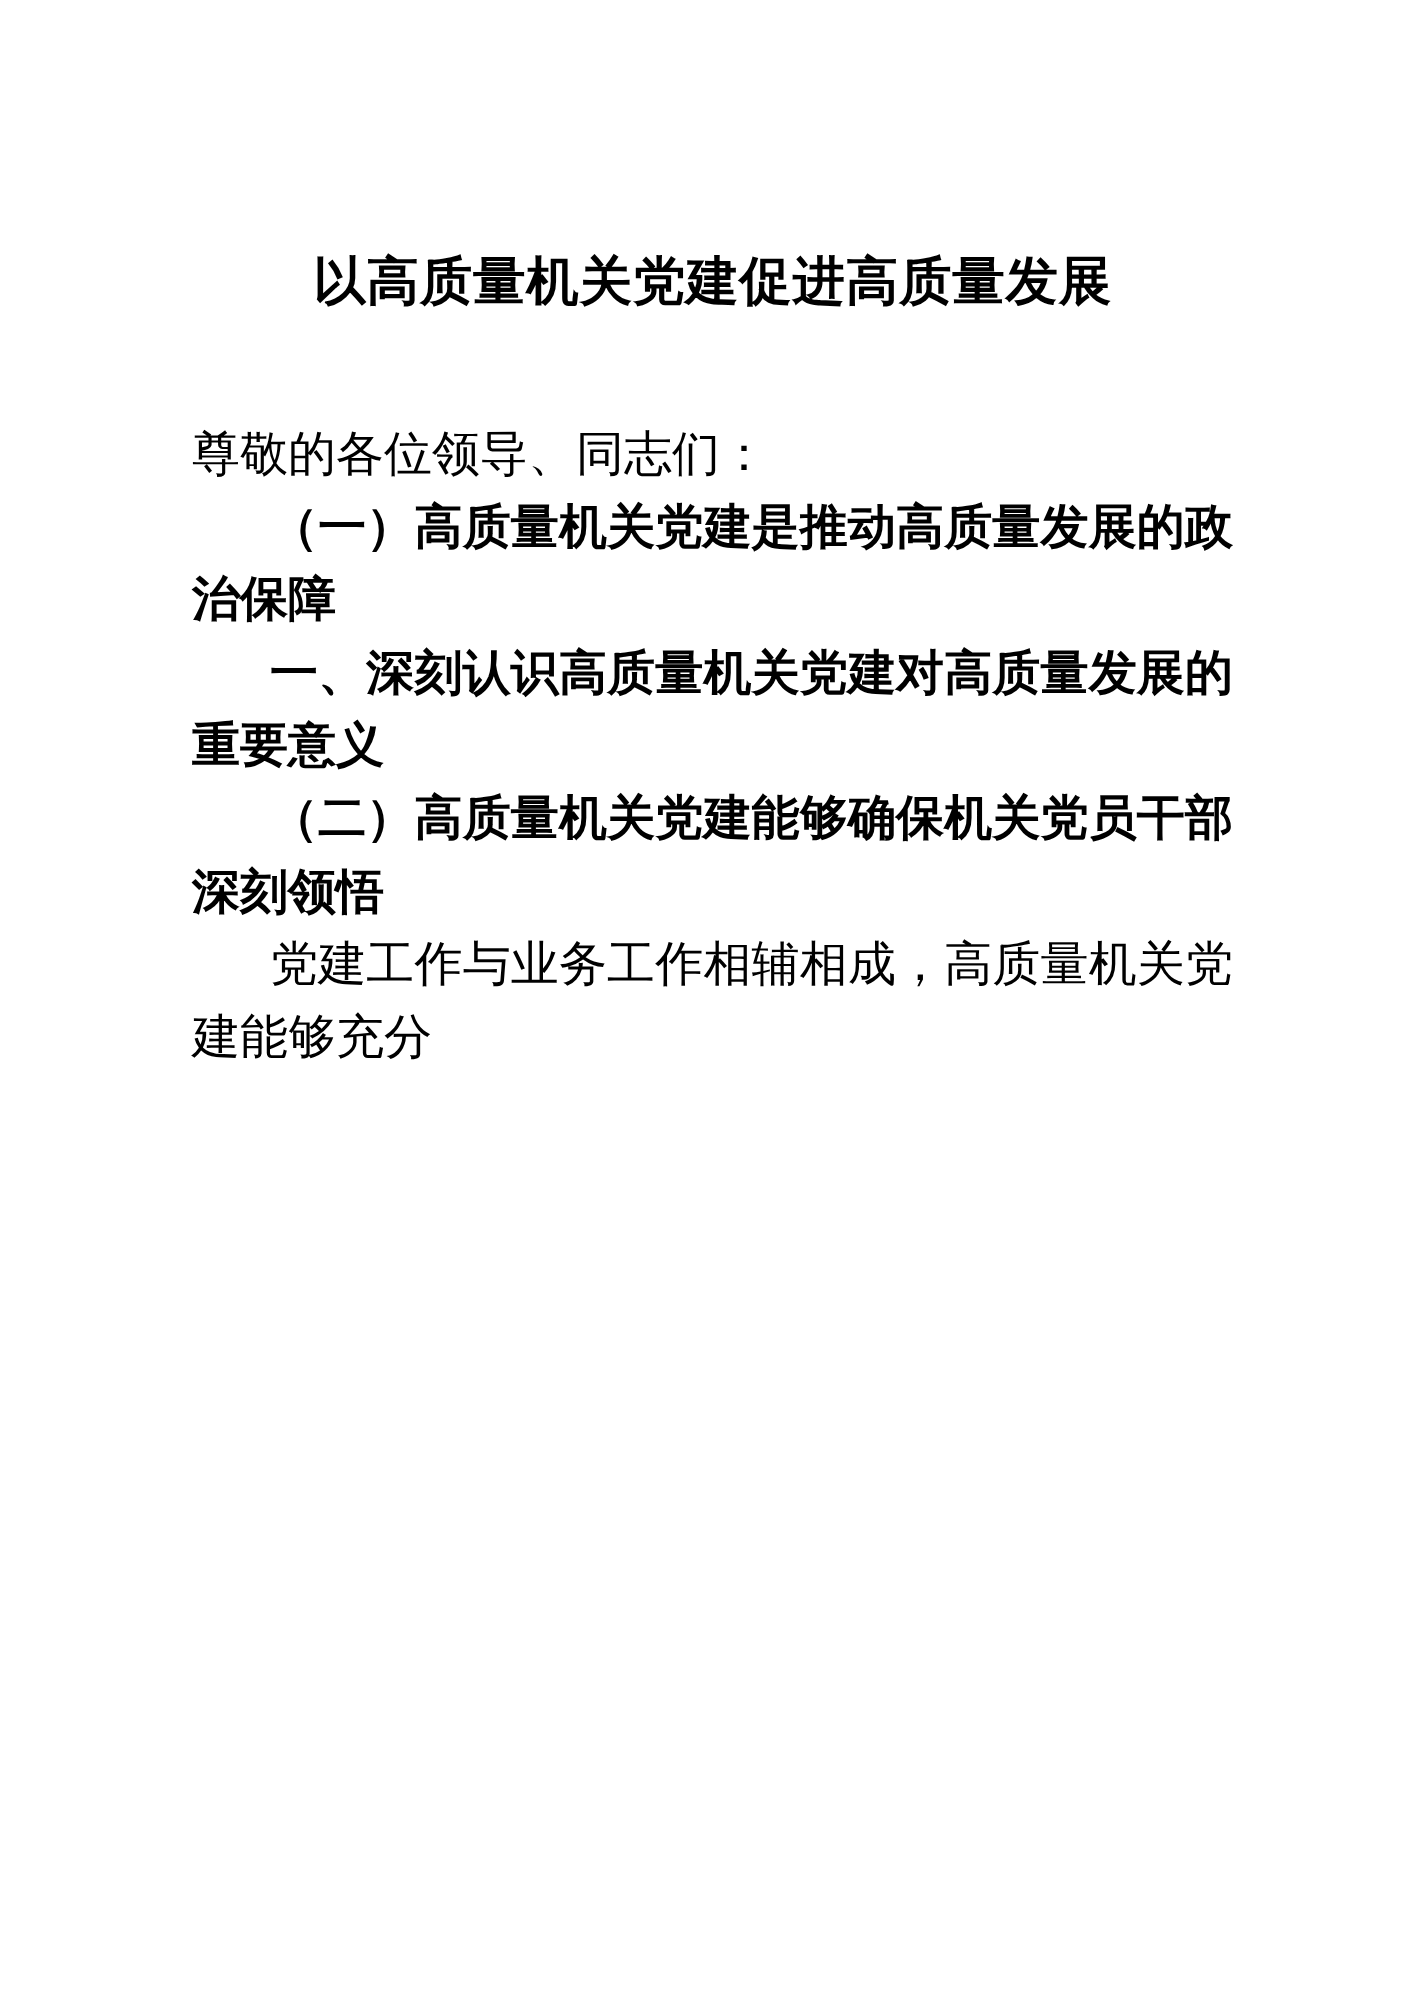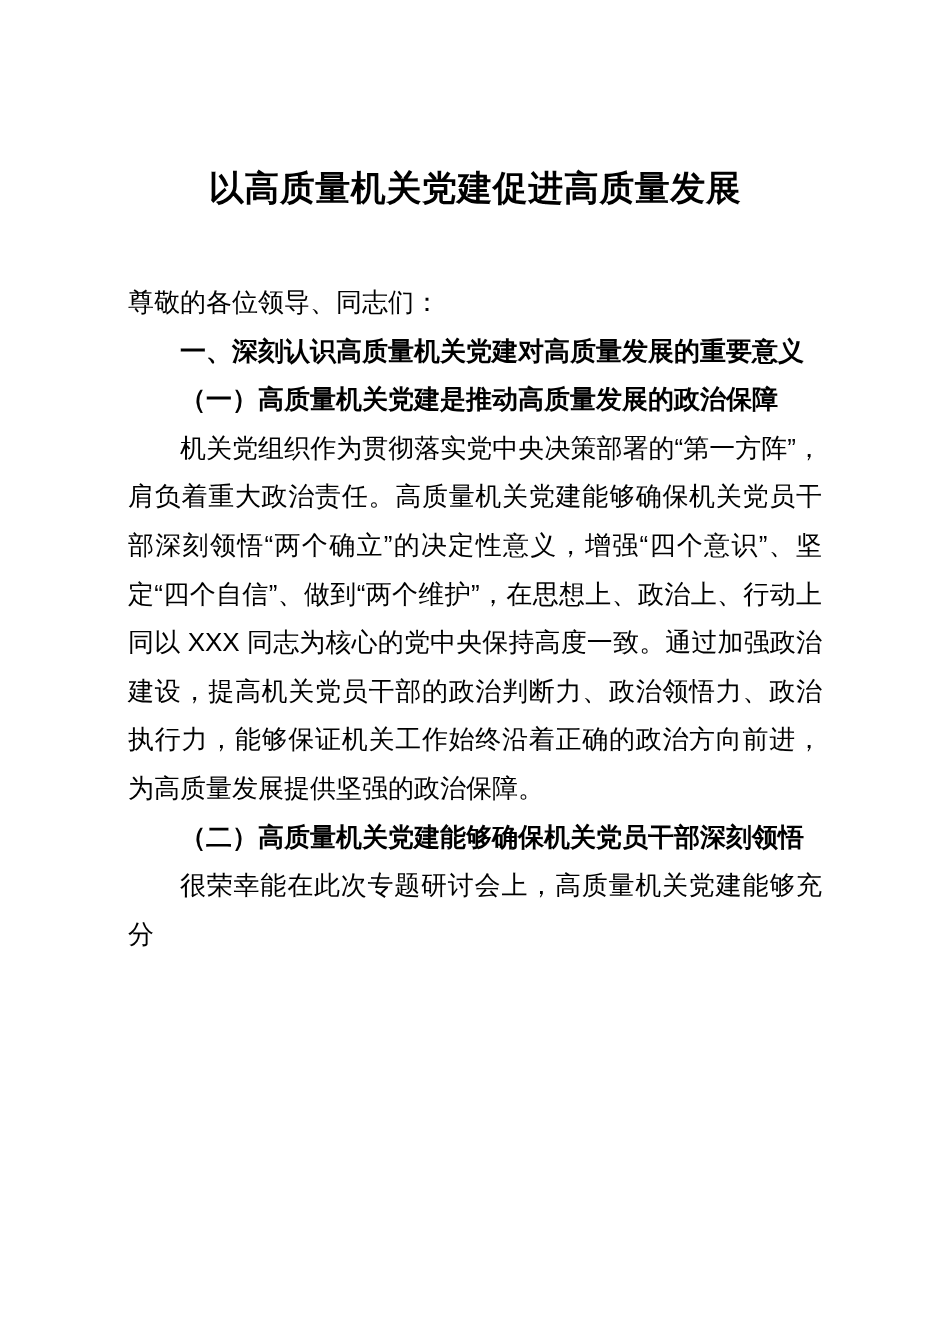--- a/index.html
+++ b/index.html
@@ -23,21 +23,21 @@
   .doc-title {
     margin: 0 0 62px 0;
     font-size: 35px;
     line-height: 56px;
     font-weight: 700;
     text-align: center;
     letter-spacing: 0.5px;
   }
   .para {
     margin: 0;
-    font-size: 26px;
+    font-size: 32px;
     line-height: 48.6px;
     text-align: justify;
     letter-spacing: 0;
     word-break: break-all;
   }
   .indent {
     text-indent: 52px;
   }
   .bold {
     font-weight: 700;
@@ -45,22 +45,21 @@
 </style>
 </head>
 <body>
 
 <div class="page">
   <h1 class="doc-title">以高质量机关党建促进高质量发展</h1>
 
   <p class="para">尊敬的各位领导、同志们：</p>
 
 
+  <p class="para indent bold">（一）高质量机关党建是推动高质量发展的政治保障</p>
+
   <p class="para indent bold">一、深刻认识高质量机关党建对高质量发展的重要意义</p>
 
-  <p class="para indent bold">（一）高质量机关党建是推动高质量发展的政治保障</p>
-
-  <p class="para indent">机关党组织作为贯彻落实党中央决策部署的“第一方阵”，肩负着重大政治责任。高质量机关党建能够确保机关党员干部深刻领悟“两个确立”的决定性意义，增强“四个意识”、坚定“四个自信”、做到“两个维护”，在思想上、政治上、行动上同以 XXX 同志为核心的党中央保持高度一致。通过加强政治建设，提高机关党员干部的政治判断力、政治领悟力、政治执行力，能够保证机关工作始终沿着正确的政治方向前进，为高质量发展提供坚强的政治保障。</p>
 
   <p class="para indent bold">（二）高质量机关党建能够确保机关党员干部深刻领悟</p>
 
-  <p class="para indent">很荣幸能在此次专题研讨会上，高质量机关党建能够充分</p>
+  <p class="para indent">党建工作与业务工作相辅相成，高质量机关党建能够充分</p>
 </div>
 
 </body></html>

